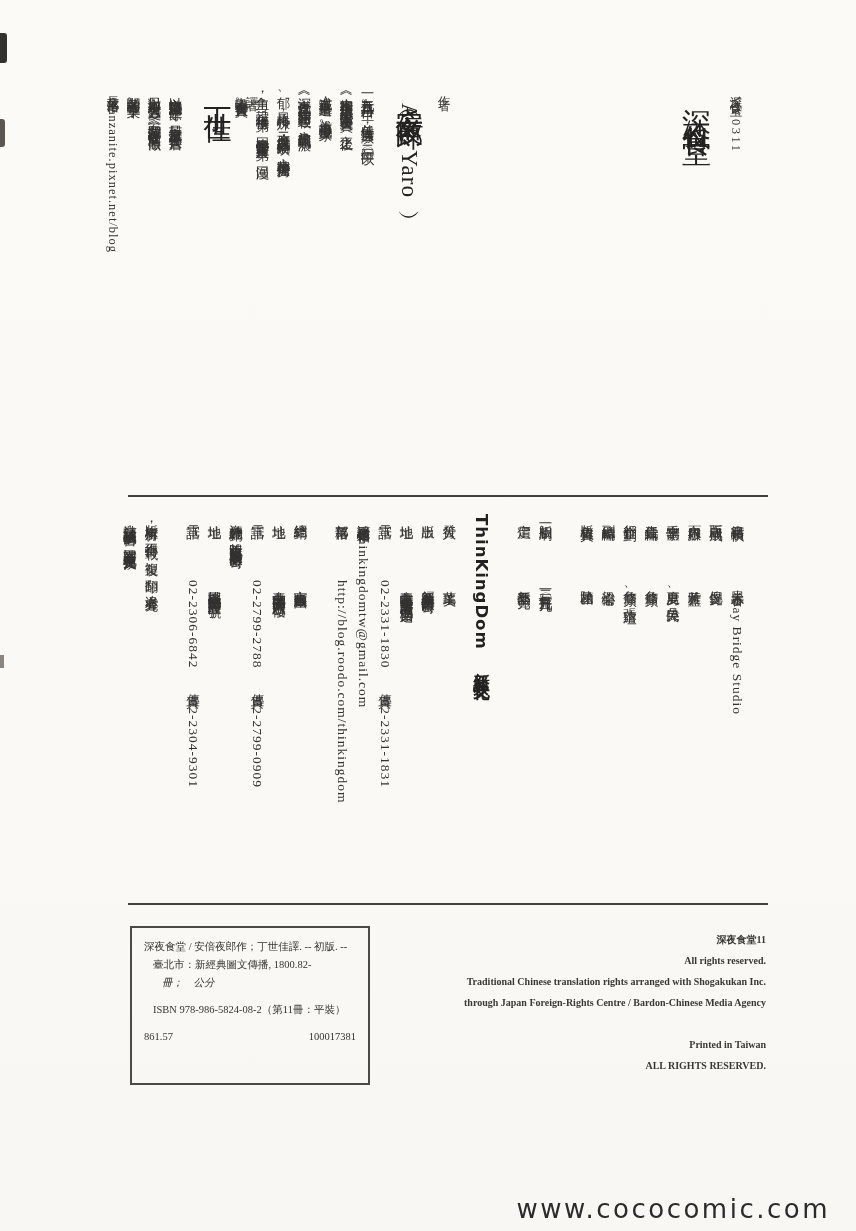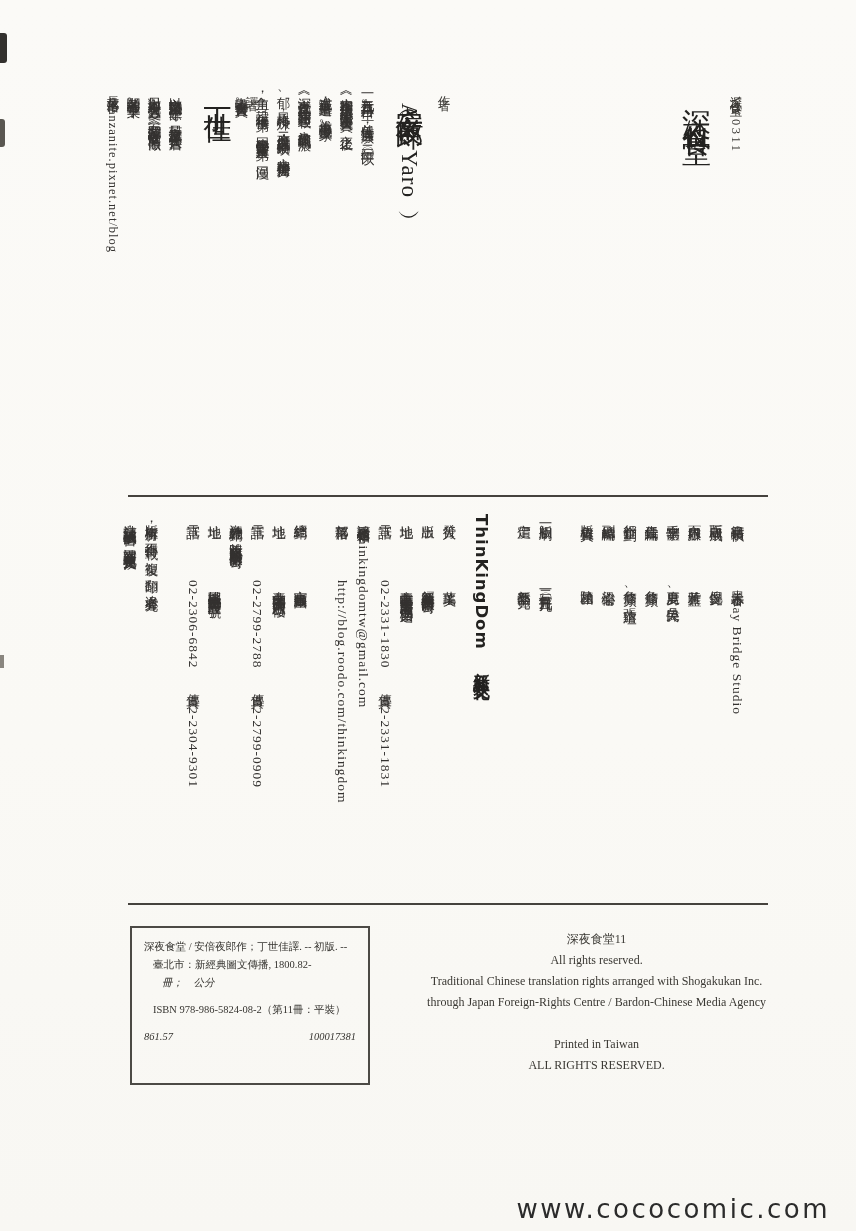--- a/index.html
+++ b/index.html
@@ -38,24 +38,24 @@
   .logo{font-family:"DejaVu Sans","Liberation Sans",sans-serif;font-weight:bold;
         font-size:16.5px;letter-spacing:1px;margin-block-end:9px;color:#232220;line-height:24px;}
   .logo-cjk{margin-top:9px;letter-spacing:3px;}
   
   .cip{position:absolute;left:130px;top:926px;width:240px;height:159px;
        border:2px solid #4c4a45;box-sizing:border-box;padding:10px 12px 7px;
        font-size:10.5px;line-height:1.72;color:#35332f;white-space:nowrap;}
   .indent1{padding-left:9px;}
   .indent2{padding-left:18px;font-style:italic;}
   .cip-isbn{margin-top:9px;padding-left:9px;}
-  .cip-foot{margin-top:9px;display:flex;justify-content:space-between;font-style:italic;}
+  .cip-foot{margin-top:9px;display:flex;justify-content:space-between;}
   
-  .rights{position:absolute;top:929px;right:90px;text-align:center;
-          font-size:12px;line-height:21px;color:#3a3833;}
+  .rights{position:absolute;top:929px;right:90px;text-align:right;
+          font-size:10px;line-height:21px;color:#3a3833;font-weight:bold;}
   .rights-gap{height:21px;}
   
   .watermark{position:absolute;right:26px;top:1182px;
     font-family:"DejaVu Sans","Liberation Sans",sans-serif;
     font-size:26px;letter-spacing:2.5px;color:#2b2b2b;margin-top:12px;}
   
   .smudge{position:absolute;background:#3a3834;}
   .smudge-1{left:0;top:33px;width:7px;height:30px;border-radius:0 3px 3px 0;background:#33312e;}
   .smudge-2{left:0;top:119px;width:5px;height:28px;border-radius:0 3px 3px 0;background:#5a5751;}
   .smudge-3{left:0;top:655px;width:4px;height:13px;background:#8a867f;}

